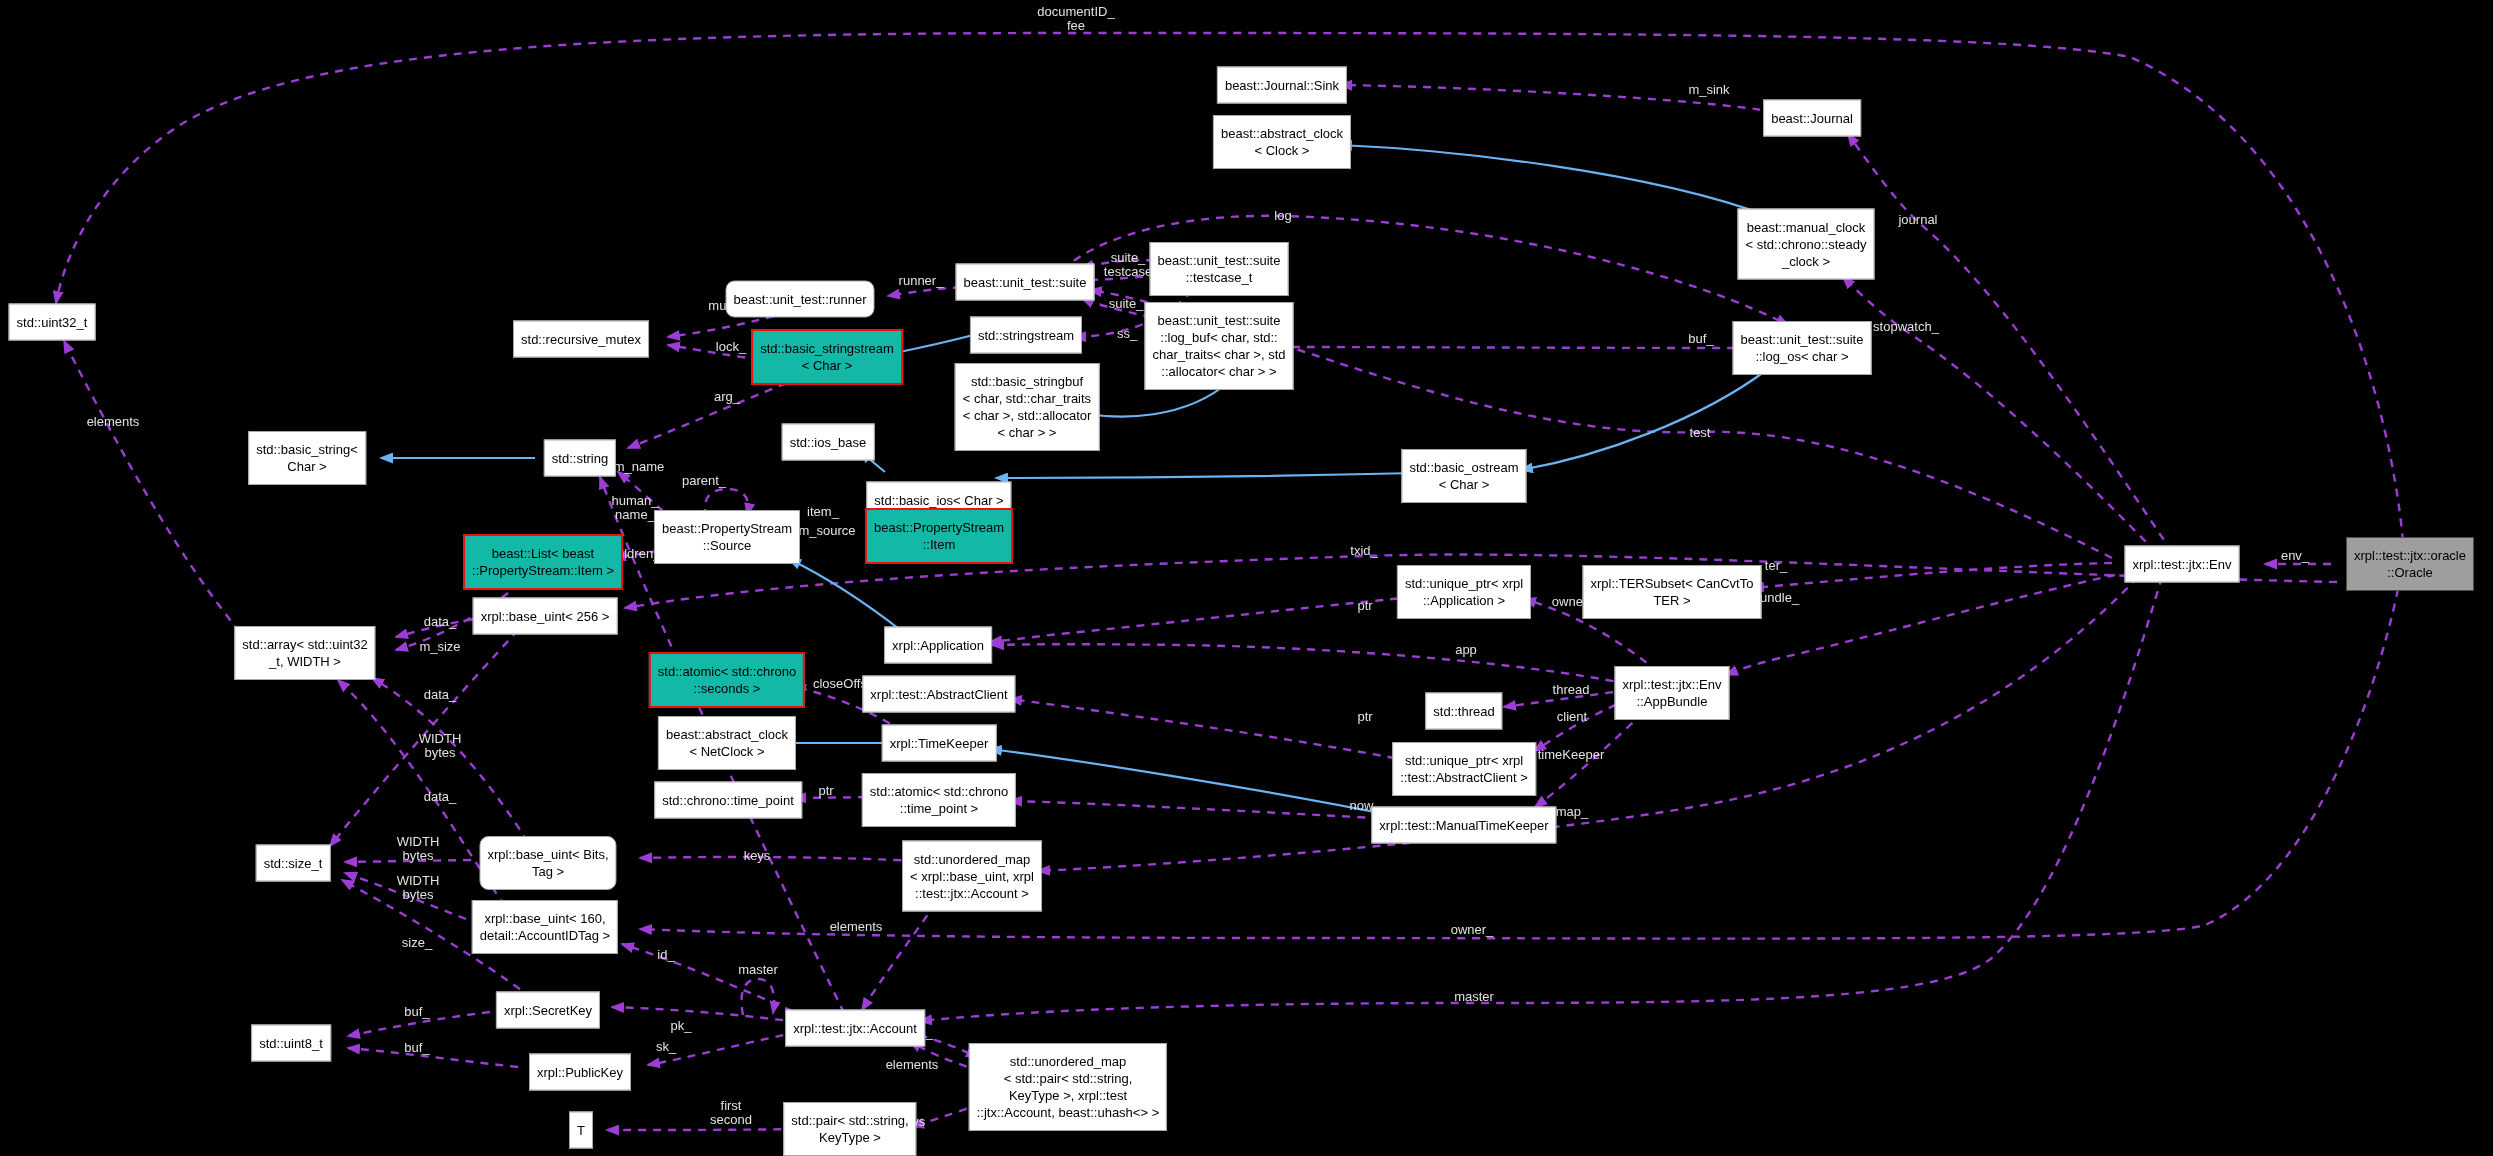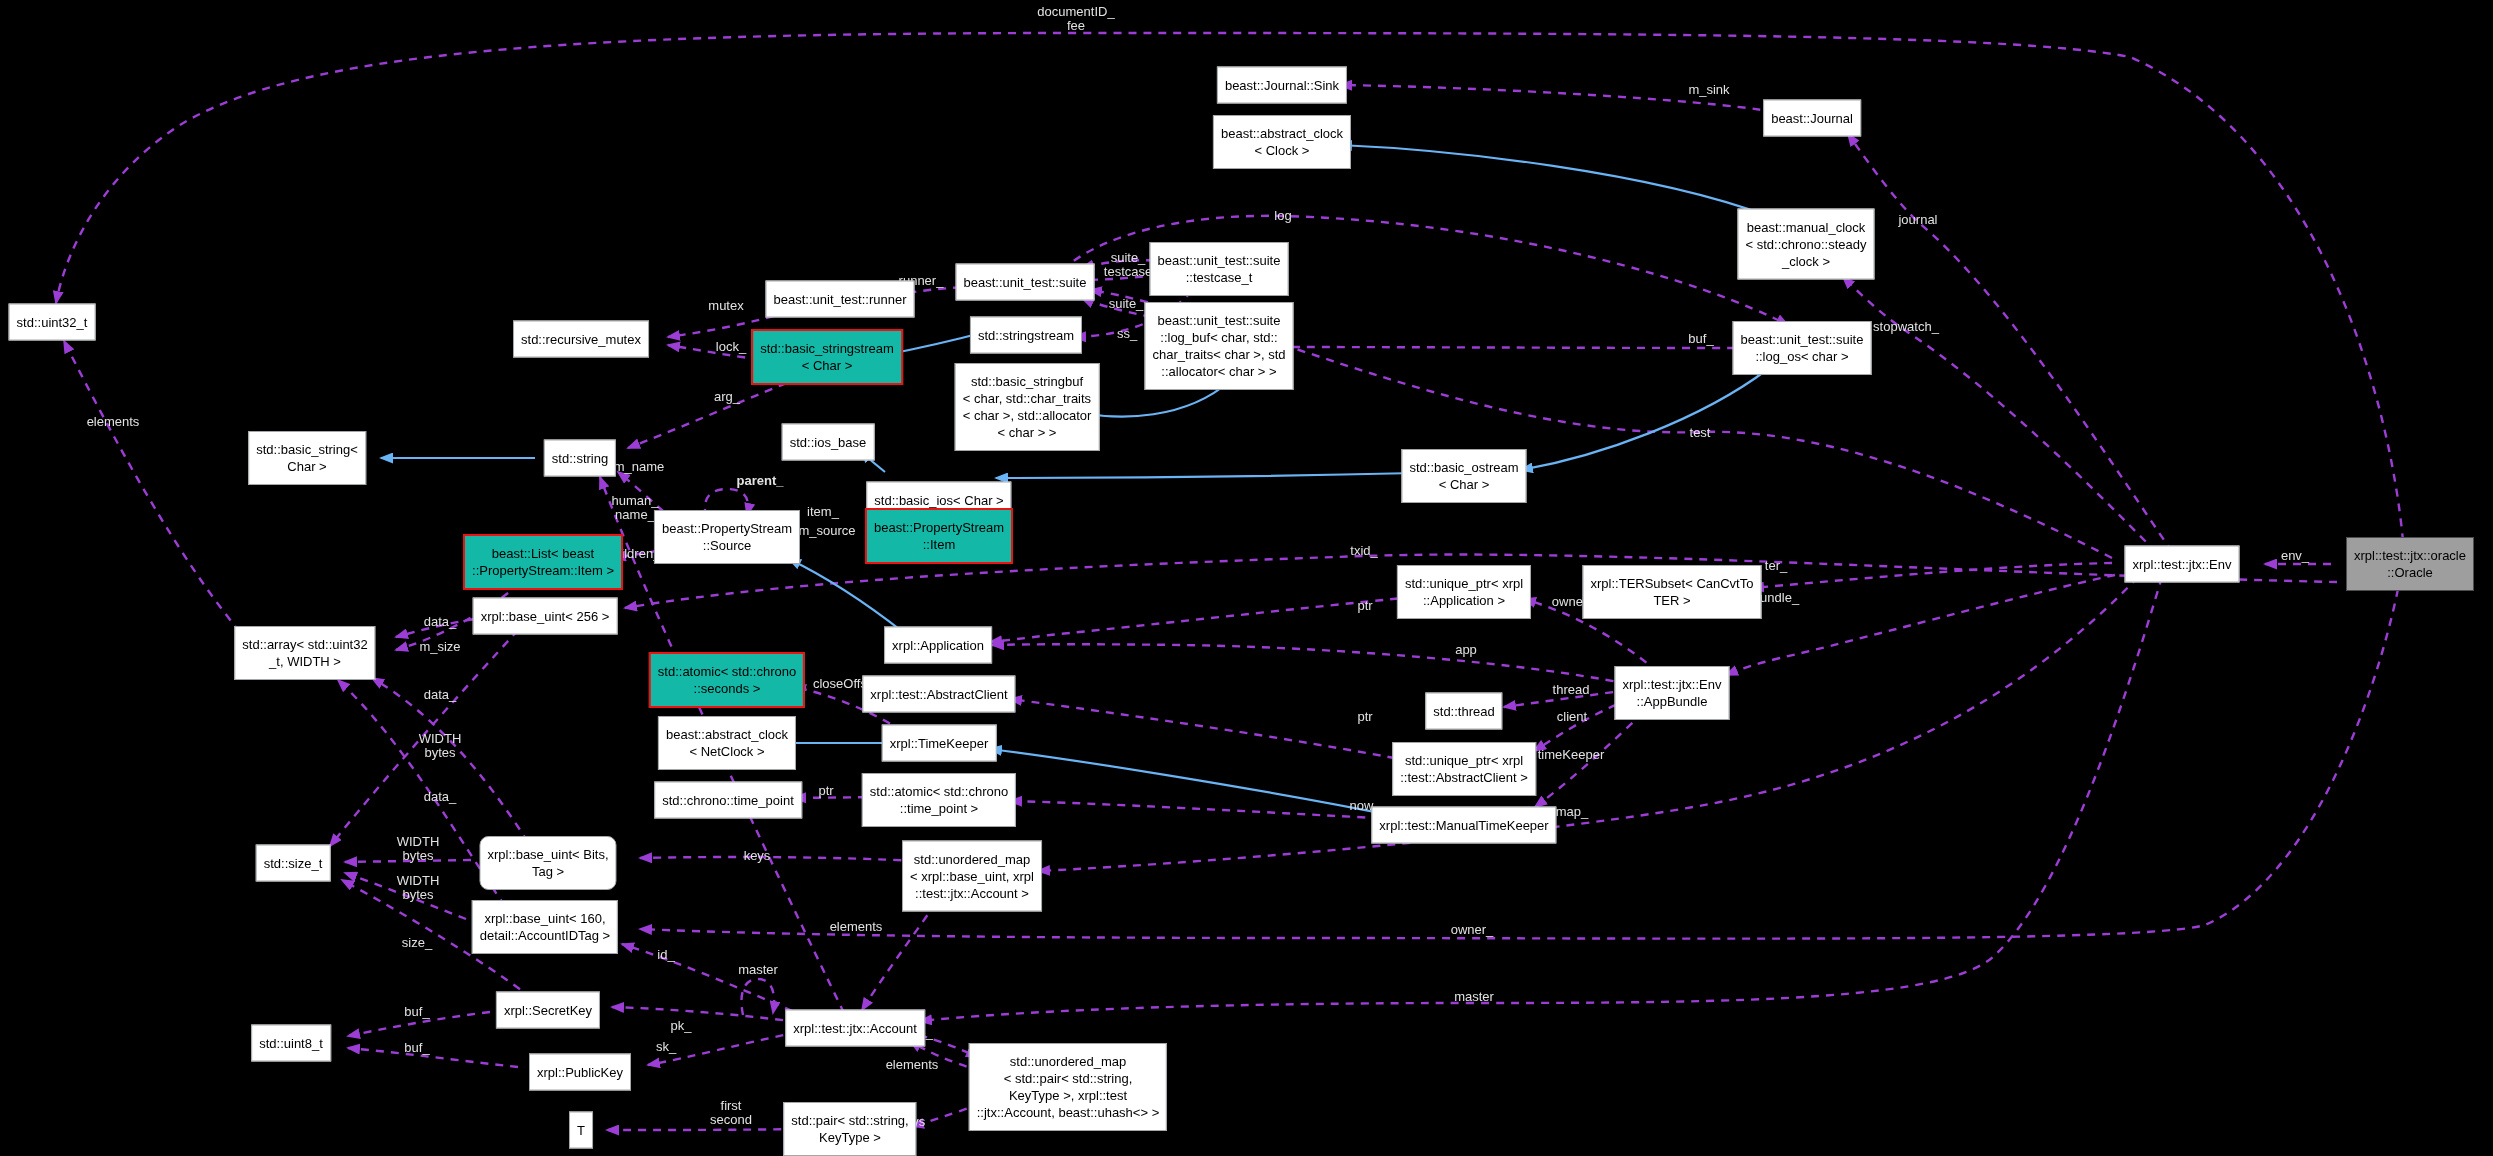--- a/index.html
+++ b/index.html
@@ -137,21 +137,21 @@
   </svg>
   <div id="nodes">
       <div class="node" style="left: 52px; top: 322px;">std::uint32_t</div>
       <div class="node" style="left: 1282px; top: 85px;">beast::Journal::Sink</div>
       <div class="node" style="left: 1812px; top: 118px;">beast::Journal</div>
       <div class="node" style="left: 1282px; top: 142px;">beast::abstract_clock
 &lt; Clock &gt;</div>
       <div class="node" style="left: 1806px; top: 244px;">beast::manual_clock
 &lt; std::chrono::steady
 _clock &gt;</div>
-      <div class="node" style="left: 840px; top: 299px;">beast::unit_test::runner</div>
+      <div class="node" style="left: 800px; top: 299px; border-radius: 9px;">beast::unit_test::runner</div>
       <div class="node" style="left: 1025px; top: 282px;">beast::unit_test::suite</div>
       <div class="node" style="left: 1219px; top: 269px;">beast::unit_test::suite
 ::testcase_t</div>
       <div class="node" style="left: 581px; top: 339px;">std::recursive_mutex</div>
       <div class="node red" style="left: 827px; top: 357px;">std::basic_stringstream
 &lt; Char &gt;</div>
       <div class="node" style="left: 1026px; top: 335px;">std::stringstream</div>
       <div class="node" style="left: 1219px; top: 346px;">beast::unit_test::suite
 ::log_buf&lt; char, std::
 char_traits&lt; char &gt;, std
@@ -235,21 +235,21 @@
       <div class="edge-label" style="left: 1701px; top: 339px;">buf_</div>
       <div class="edge-label" style="left: 1906px; top: 327px;">stopwatch_</div>
       <div class="edge-label" style="left: 726px; top: 306px;">mutex</div>
       <div class="edge-label" style="left: 731px; top: 347px;">lock_</div>
       <div class="edge-label" style="left: 727px; top: 397px;">arg_</div>
       <div class="edge-label" style="left: 1700px; top: 433px;">test</div>
       <div class="edge-label" style="left: 113px; top: 422px;">elements</div>
       <div class="edge-label" style="left: 639px; top: 467px;">m_name</div>
       <div class="edge-label" style="left: 635px; top: 508px;">human_
 name_</div>
-      <div class="edge-label" style="left: 760px; top: 481px; font-weight: bold;">parent_</div>
+      <div class="edge-label" style="left: 704px; top: 481px;">parent_</div>
       <div class="edge-label" style="left: 823px; top: 512px;">item_</div>
       <div class="edge-label" style="left: 827px; top: 531px;">m_source</div>
       <div class="edge-label" style="left: 634px; top: 554px;">children_</div>
       <div class="edge-label" style="left: 1364px; top: 551px;">txid_</div>
       <div class="edge-label" style="left: 1776px; top: 566px;">ter_</div>
       <div class="edge-label" style="left: 2295px; top: 556px;">env_</div>
       <div class="edge-label" style="left: 1776px; top: 598px;">bundle_</div>
       <div class="edge-label" style="left: 1571px; top: 602px;">owned</div>
       <div class="edge-label" style="left: 1365px; top: 606px;">ptr</div>
       <div class="edge-label" style="left: 1466px; top: 650px;">app</div>

